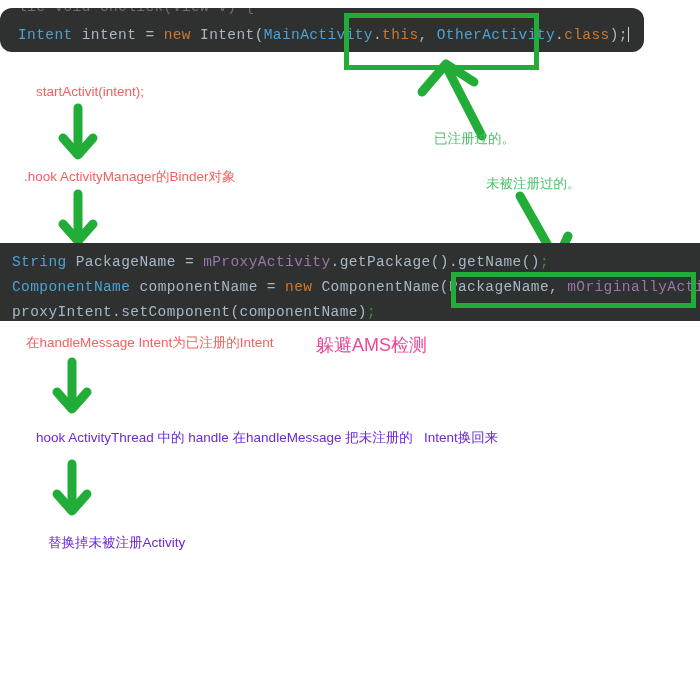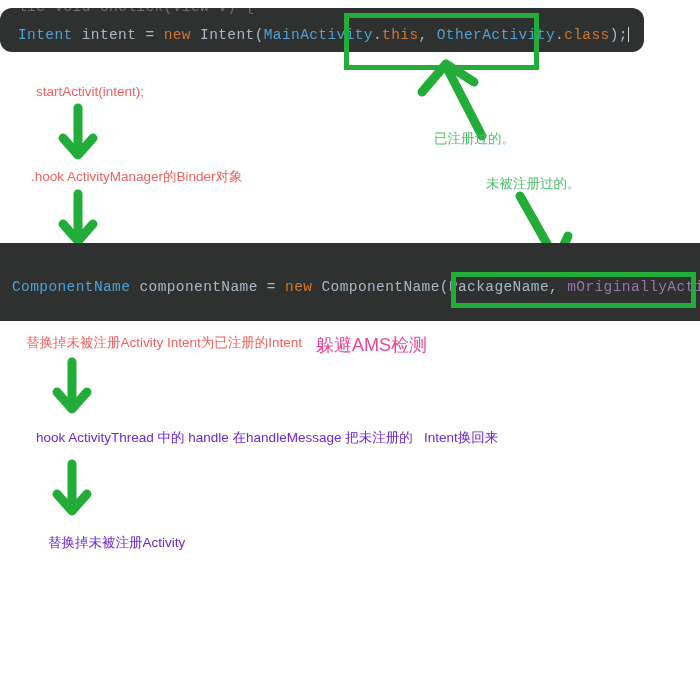--- a/index.html
+++ b/index.html
@@ -134,48 +134,50 @@
 
 <div class="annot annot-red" style="left:36px; top:84px;">startActivit(intent);</div>
 
 <div class="arrow" style="left:58px; top:106px;">
   <svg width="40" height="55" viewBox="0 0 40 55">
     <path d="M20 2 L20 46" stroke="#22ac38" stroke-width="9" fill="none" stroke-linecap="round"></path>
     <path d="M5 32 L20 49 L35 32" stroke="#22ac38" stroke-width="9" fill="none" stroke-linecap="round" stroke-linejoin="round"></path>
   </svg>
 </div>
 
-<div class="annot annot-red" style="left:24px; top:169px;margin-left:7px;">.hook ActivityManager的Binder对象</div>
+<div class="annot annot-red" style="left:24px; top:169px;">.hook ActivityManager的Binder对象</div>
 
 <div class="arrow" style="left:58px; top:192px;">
   <svg width="40" height="55" viewBox="0 0 40 55">
     <path d="M20 2 L20 46" stroke="#22ac38" stroke-width="9" fill="none" stroke-linecap="round"></path>
     <path d="M5 32 L20 49 L35 32" stroke="#22ac38" stroke-width="9" fill="none" stroke-linecap="round" stroke-linejoin="round"></path>
   </svg>
 </div>
 
 <div class="annot annot-green" style="left:434px; top:131px;">已注册过的。</div>
 <div class="annot annot-green" style="left:486px; top:176px;">未被注册过的。</div>
 
 <div class="arrow" style="left:500px; top:192px;">
   <svg width="90" height="78" viewBox="0 0 90 78">
     <path d="M20 4 L55 66" stroke="#22ac38" stroke-width="9" fill="none" stroke-linecap="round"></path>
     <path d="M28 56 L56 70 L68 44" stroke="#22ac38" stroke-width="9" fill="none" stroke-linecap="round" stroke-linejoin="round"></path>
   </svg>
 </div>
 
 <div class="code-block" id="code-block-bottom">
+  <div class="code-line" style="left:12px; top:11px;"><span class="tok-type">String</span><span class="tok-plain"> PackageName = </span><span class="tok-field">mProxyActivity</span><span class="tok-plain">.getPackage().getName()</span><span class="tok-semi">;</span></div>
 
   <div class="code-line" style="left:12px; top:36px;"><span class="tok-type">ComponentName</span><span class="tok-plain"> componentName = </span><span class="tok-kw">new</span><span class="tok-plain"> ComponentName(PackageName, </span><span class="tok-field">mOriginallyActivity</span></div>
 
+  <div class="code-line" style="left:12px; top:61px;"><span class="tok-plain">proxyIntent.setComponent(componentName)</span><span class="tok-semi">;</span></div>
 </div>
 
 <div class="hl-box" id="hl-box-originally-activity"></div>
 
-<div class="annot annot-pink" style="left:26px; top:335px;">替换掉未被注册Activity Intent为已注册的Intent</div>
+<div class="annot annot-pink" style="left:26px; top:335px;">在handleMessage Intent为已注册的Intent</div>
 <div class="annot annot-blue" style="left:316px; top:335px;">躲避AMS检测</div>
 
 <div class="arrow" style="left:52px; top:360px;">
   <svg width="40" height="55" viewBox="0 0 40 55">
     <path d="M20 2 L20 46" stroke="#22ac38" stroke-width="9" fill="none" stroke-linecap="round"></path>
     <path d="M5 32 L20 49 L35 32" stroke="#22ac38" stroke-width="9" fill="none" stroke-linecap="round" stroke-linejoin="round"></path>
   </svg>
 </div>
 
 <div class="annot annot-salmon" style="left:36px; top:430px;">hook ActivityThread 中的 handle 在handleMessage 把未注册的   Intent换回来</div>

